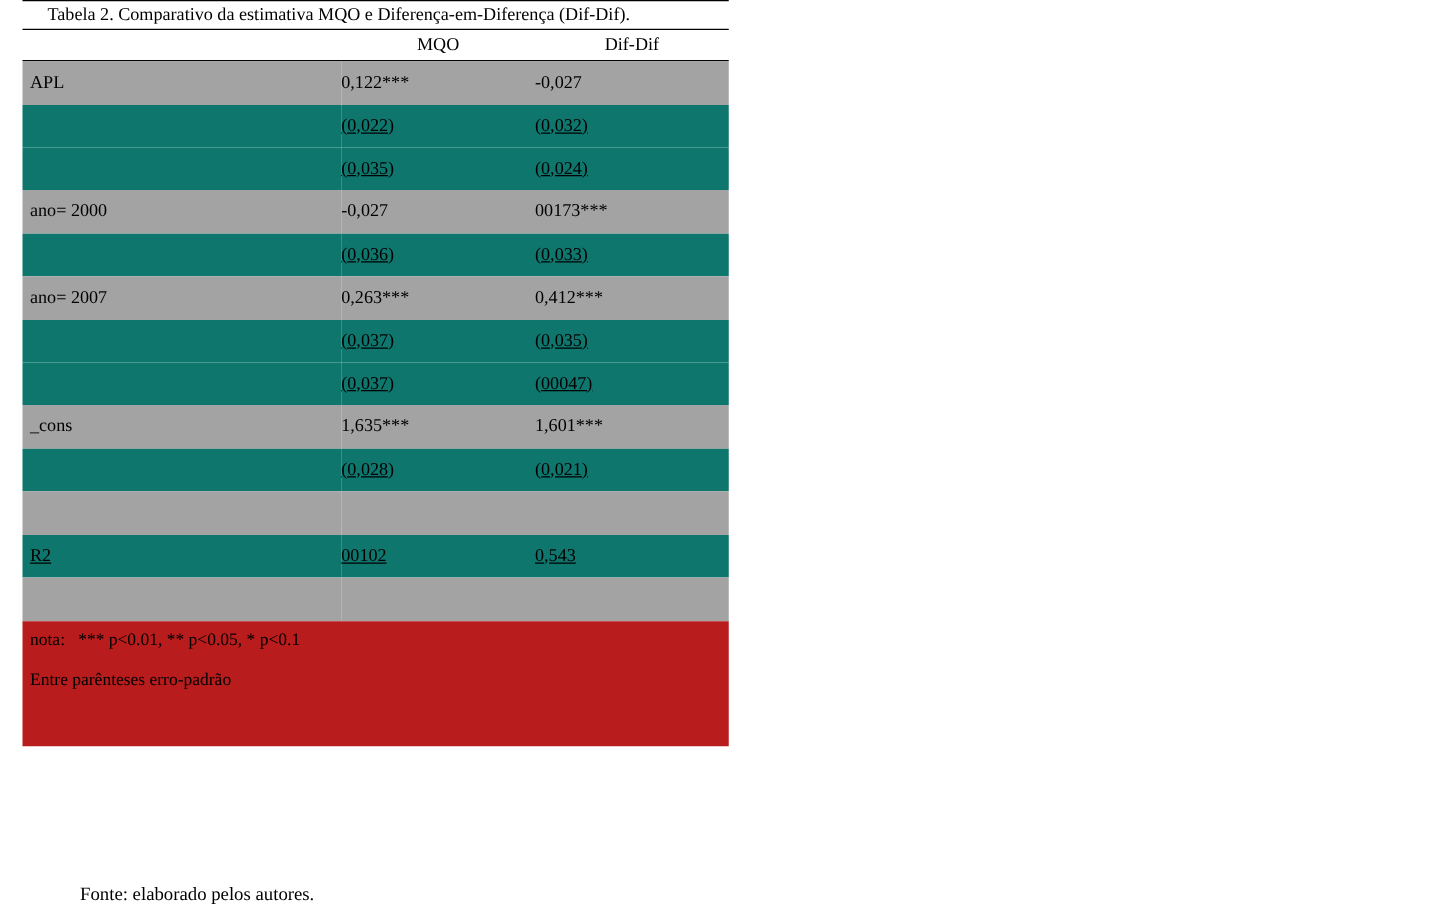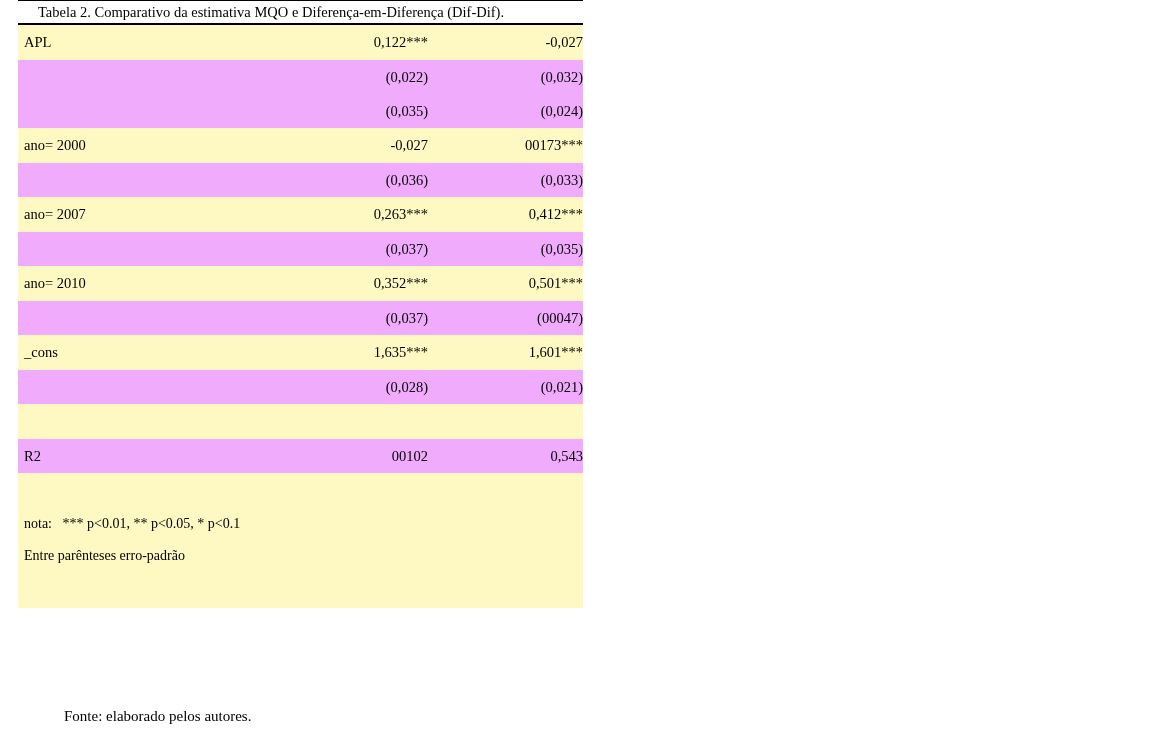--- a/index.html
+++ b/index.html
@@ -58,36 +58,37 @@
   .col-val2  { width: 155px; }
 
   .hdr td {
     height: 24px;
     text-align: center;
     font-size: 14.5px;
     vertical-align: top;
     padding-top: 1px;
   }
   .band td {
-    background: #fef9c3;
+    background: #a3a3a3;
     height: 35px;
   }
   .plain td {
-    background: #f0abfc;
+    background: #0f766e;
     height: 34px;
+    text-decoration: underline;
   }
   .lbl {
     text-align: left;
     padding-left: 6px !important;
   }
   .val {
-    text-align: right;
+    text-align: left;
   }
   .note-block {
-    background: #fef9c3;
+    background: #b91c1c;
     width: 565px;
     height: 100px;
     position: relative;
   }
   .note-line1 {
     position: absolute;
     left: 6px;
     top: 8px;
     font-size: 14px;
     white-space: nowrap;
@@ -116,31 +117,45 @@
 
 <div class="page">
 
   <div class="table-wrap">
 
     <div class="rule-top"></div>
 
     <div class="caption">Tabela 2. Comparativo da estimativa MQO e Diferença-em-Diferença (Dif-Dif).</div>
 
     <div class="rule-top"></div>
-
-
-    <div class="rule-head"></div>
 
     <table class="main">
       <colgroup>
         <col class="col-label">
         <col class="col-val">
         <col class="col-val2">
       </colgroup>
       <tbody>
+        <tr class="hdr">
+          <td></td>
+          <td>MQO</td>
+          <td>Dif-Dif</td>
+        </tr>
+      </tbody>
+    </table>
+
+    <div class="rule-head"></div>
+
+    <table class="main">
+      <colgroup>
+        <col class="col-label">
+        <col class="col-val">
+        <col class="col-val2">
+      </colgroup>
+      <tbody>
         <tr class="band">
           <td class="lbl">APL</td>
           <td class="val">0,122***</td>
           <td class="val">-0,027</td>
         </tr>
         <tr class="plain">
           <td class="lbl"></td>
           <td class="val">(0,022)</td>
           <td class="val">(0,032)</td>
         </tr>
@@ -161,25 +176,20 @@
         </tr>
         <tr class="band">
           <td class="lbl">ano= 2007</td>
           <td class="val">0,263***</td>
           <td class="val">0,412***</td>
         </tr>
         <tr class="plain">
           <td class="lbl"></td>
           <td class="val">(0,037)</td>
           <td class="val">(0,035)</td>
-        </tr>
-        <tr class="band">
-          <td class="lbl">ano= 2010</td>
-          <td class="val">0,352***</td>
-          <td class="val">0,501***</td>
         </tr>
         <tr class="plain">
           <td class="lbl"></td>
           <td class="val">(0,037)</td>
           <td class="val">(00047)</td>
         </tr>
         <tr class="band">
           <td class="lbl">_cons</td>
           <td class="val">1,635***</td>
           <td class="val">1,601***</td>

